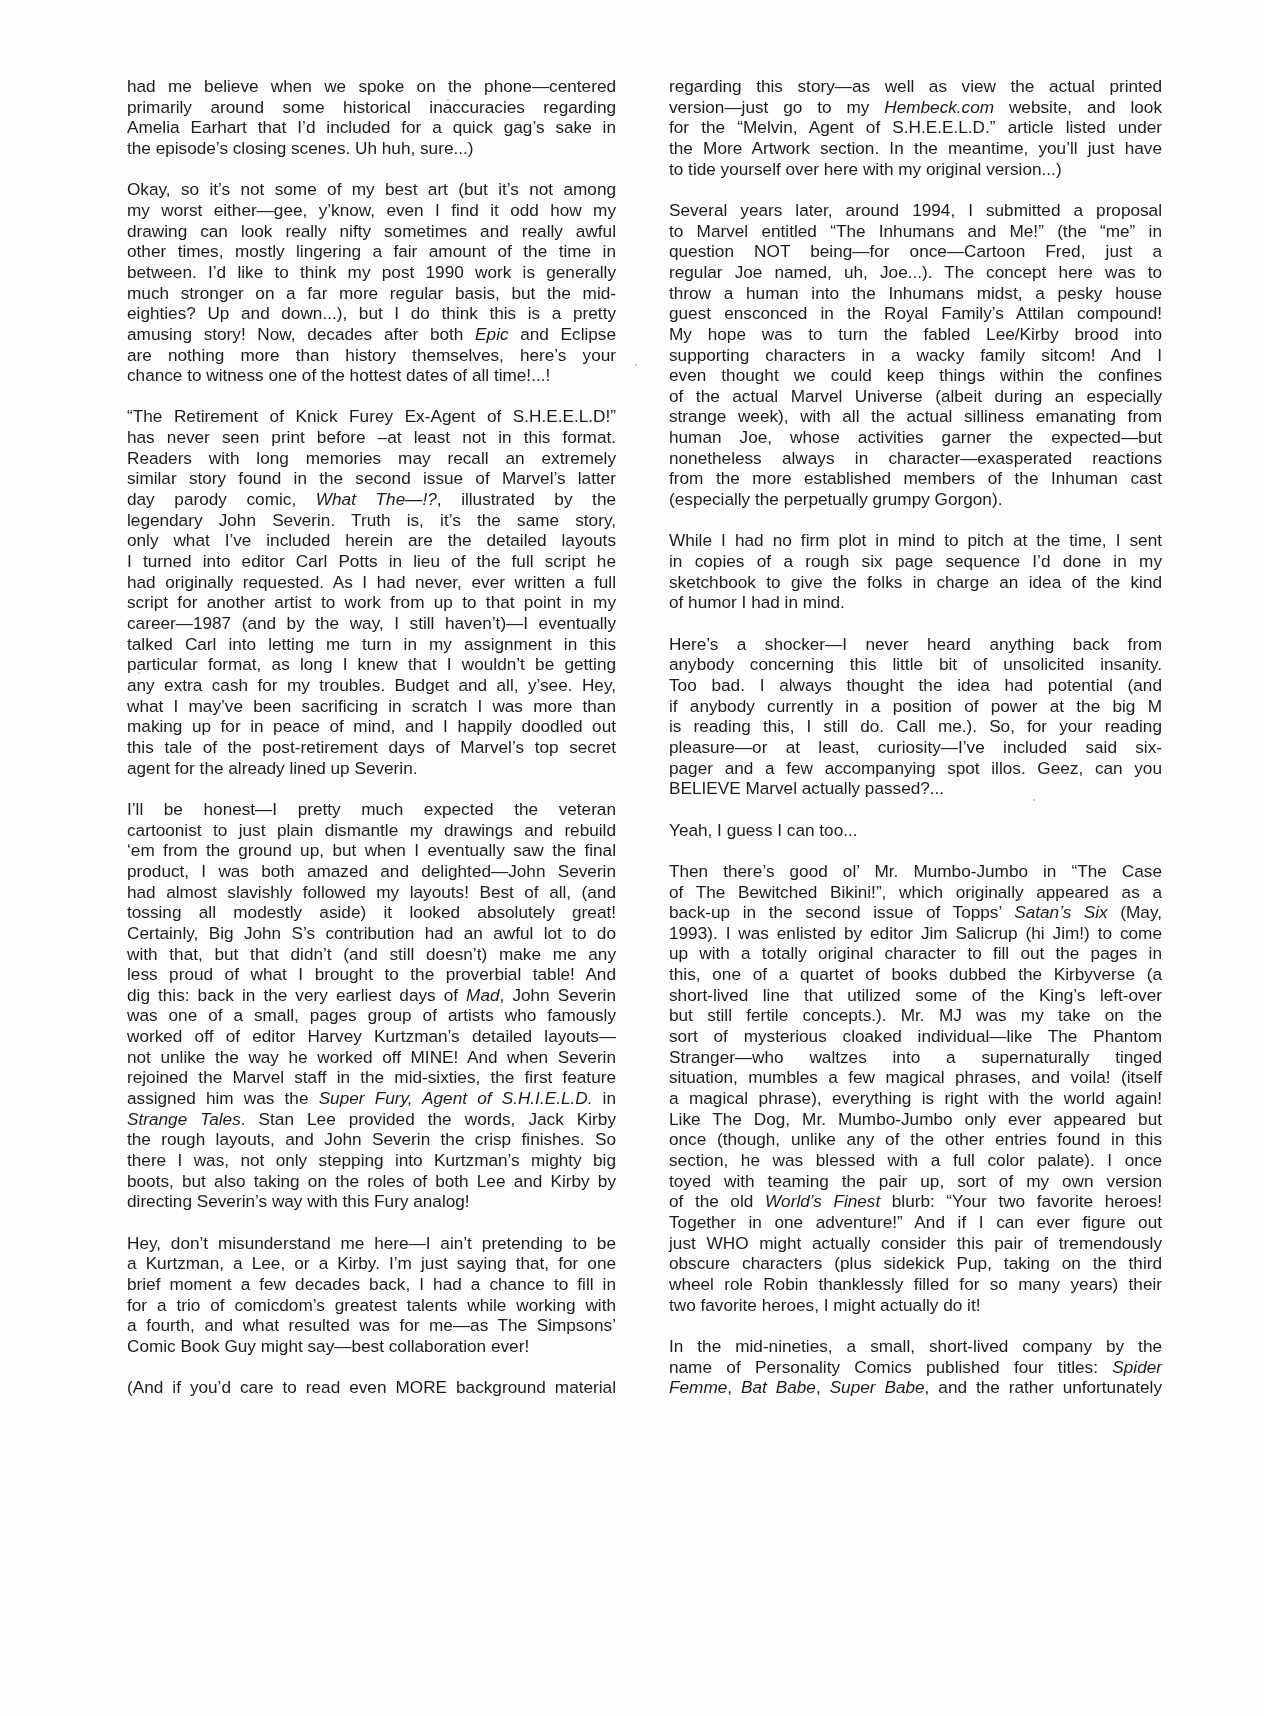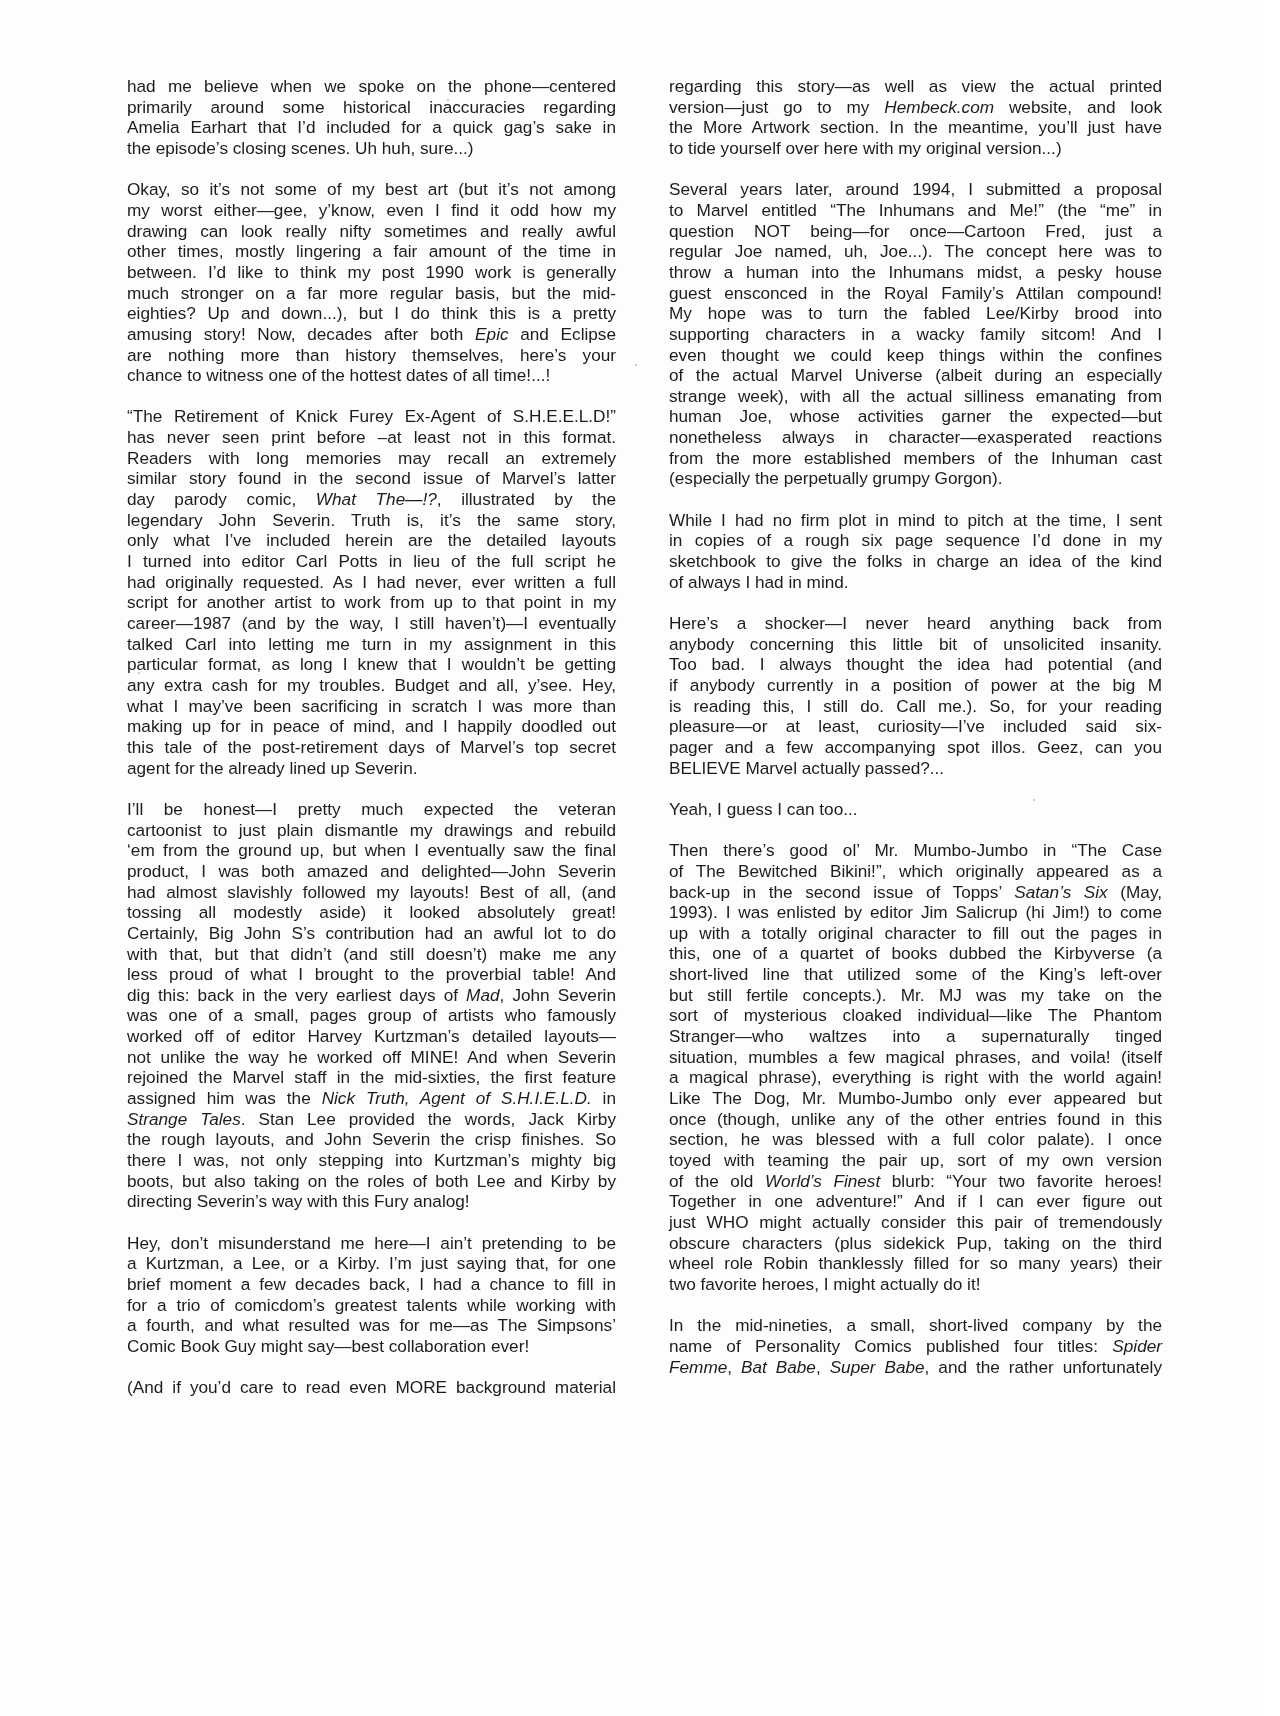--- a/index.html
+++ b/index.html
@@ -76,21 +76,21 @@
         <span class="line">had almost slavishly followed my layouts! Best of all, (and</span>
         <span class="line">tossing all modestly aside) it looked absolutely great!</span>
         <span class="line">Certainly, Big John S’s contribution had an awful lot to do</span>
         <span class="line">with that, but that didn’t (and still doesn’t) make me any</span>
         <span class="line">less proud of what I brought to the proverbial table! And</span>
         <span class="line">dig this: back in the very earliest days of <em>Mad</em>, John Severin</span>
         <span class="line">was one of a small, pages group of artists who famously</span>
         <span class="line">worked off of editor Harvey Kurtzman’s detailed layouts—</span>
         <span class="line">not unlike the way he worked off MINE! And when Severin</span>
         <span class="line">rejoined the Marvel staff in the mid-sixties, the first feature</span>
-        <span class="line">assigned him was the <em>Nick Truth, Agent of S.H.I.E.L.D.</em> in</span>
+        <span class="line">assigned him was the <em>Super Fury, Agent of S.H.I.E.L.D.</em> in</span>
         <span class="line"><em>Strange Tales</em>. Stan Lee provided the words, Jack Kirby</span>
         <span class="line">the rough layouts, and John Severin the crisp finishes. So</span>
         <span class="line">there I was, not only stepping into Kurtzman’s mighty big</span>
         <span class="line">boots, but also taking on the roles of both Lee and Kirby by</span>
         <span class="line last">directing Severin’s way with this Fury analog!</span>
       </div>
       <div class="para">
         <span class="line">Hey, don’t misunderstand me here—I ain’t pretending to be</span>
         <span class="line">a Kurtzman, a Lee, or a Kirby. I’m just saying that, for one</span>
         <span class="line">brief moment a few decades back, I had a chance to fill in</span>
@@ -99,20 +99,21 @@
         <span class="line last">Comic Book Guy might say—best collaboration ever!</span>
       </div>
       <div class="para">
         <span class="line">(And if you’d care to read even MORE background material</span>
       </div>
     </div>
   <div class="column col-right" id="col-right">
       <div class="para">
         <span class="line">regarding this story—as well as view the actual printed</span>
         <span class="line">version—just go to my <em>Hembeck.com</em> website, and look</span>
+        <span class="line">for the “Melvin, Agent of S.H.E.E.L.D.” article listed under</span>
         <span class="line">the More Artwork section. In the meantime, you’ll just have</span>
         <span class="line last">to tide yourself over here with my original version...)</span>
       </div>
       <div class="para">
         <span class="line">Several years later, around 1994, I submitted a proposal</span>
         <span class="line">to Marvel entitled “The Inhumans and Me!” (the “me” in</span>
         <span class="line">question NOT being—for once—Cartoon Fred, just a</span>
         <span class="line">regular Joe named, uh, Joe...). The concept here was to</span>
         <span class="line">throw a human into the Inhumans midst, a pesky house</span>
         <span class="line">guest ensconced in the Royal Family’s Attilan compound!</span>
@@ -123,21 +124,21 @@
         <span class="line">strange week), with all the actual silliness emanating from</span>
         <span class="line">human Joe, whose activities garner the expected—but</span>
         <span class="line">nonetheless always in character—exasperated reactions</span>
         <span class="line">from the more established members of the Inhuman cast</span>
         <span class="line last">(especially the perpetually grumpy Gorgon).</span>
       </div>
       <div class="para">
         <span class="line">While I had no firm plot in mind to pitch at the time, I sent</span>
         <span class="line">in copies of a rough six page sequence I’d done in my</span>
         <span class="line">sketchbook to give the folks in charge an idea of the kind</span>
-        <span class="line last">of always I had in mind.</span>
+        <span class="line last">of humor I had in mind.</span>
       </div>
       <div class="para">
         <span class="line">Here’s a shocker—I never heard anything back from</span>
         <span class="line">anybody concerning this little bit of unsolicited insanity.</span>
         <span class="line">Too bad. I always thought the idea had potential (and</span>
         <span class="line">if anybody currently in a position of power at the big M</span>
         <span class="line">is reading this, I still do. Call me.). So, for your reading</span>
         <span class="line">pleasure—or at least, curiosity—I’ve included said six-</span>
         <span class="line">pager and a few accompanying spot illos. Geez, can you</span>
         <span class="line last">BELIEVE Marvel actually passed?...</span>

